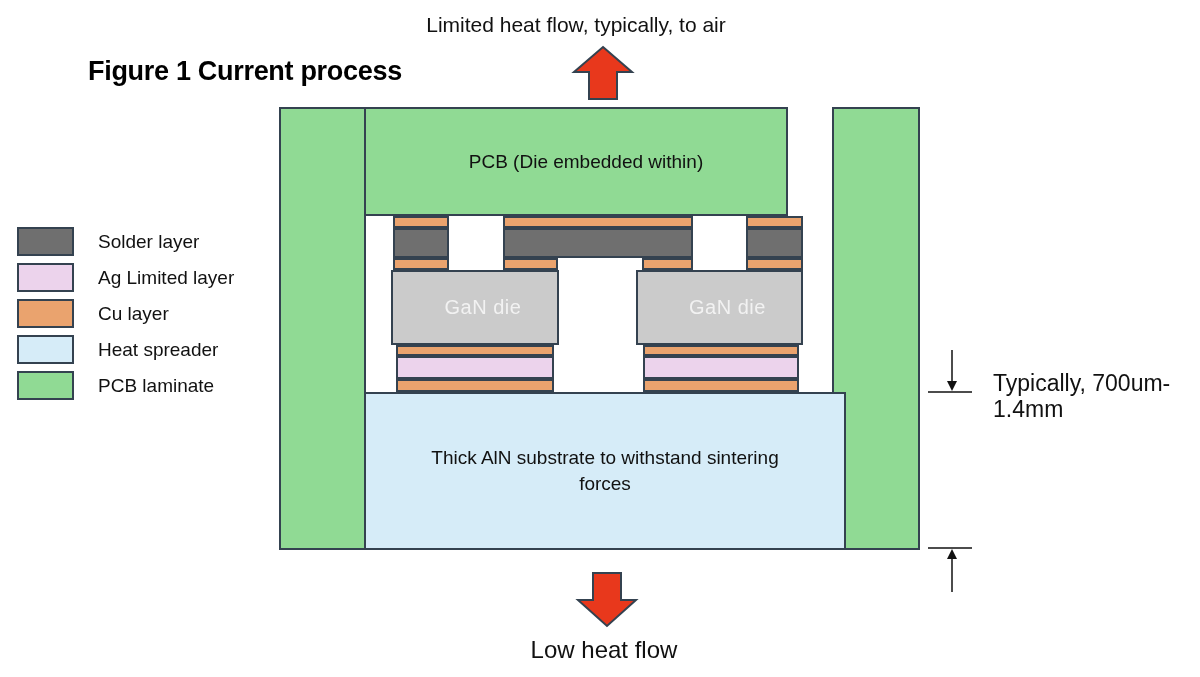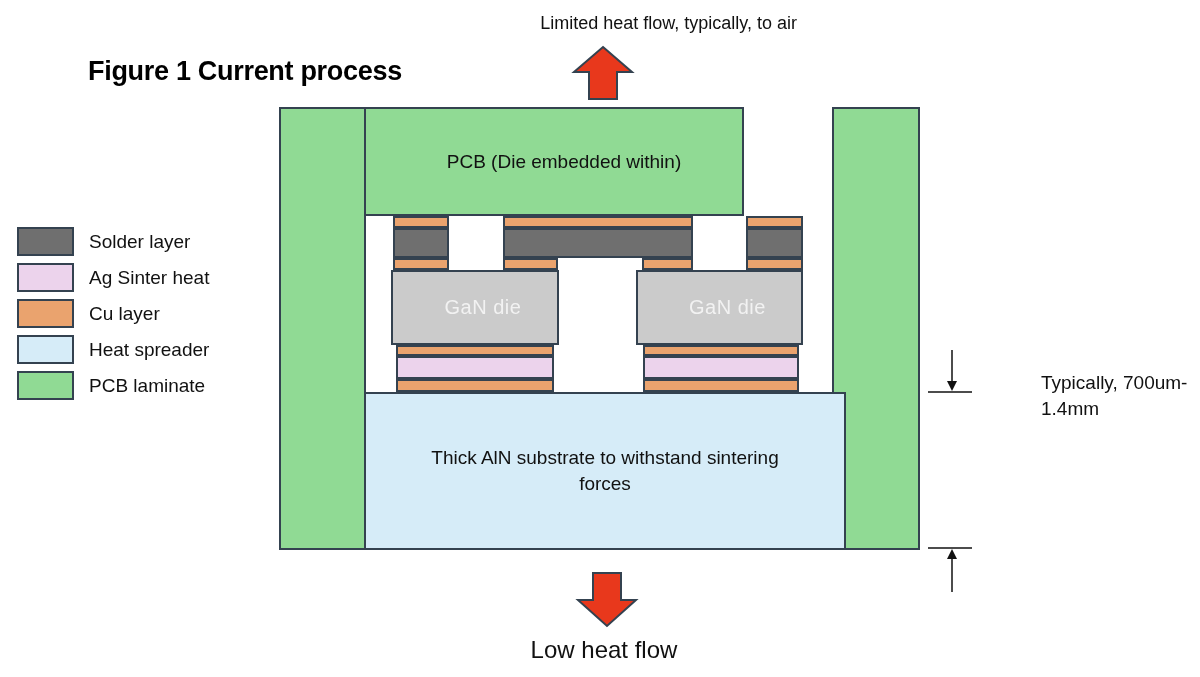--- a/index.html
+++ b/index.html
@@ -4,36 +4,36 @@
 <style>
   html,body{margin:0;padding:0;background:#ffffff;}
   .canvas{
     position:relative;width:1200px;height:677px;background:#ffffff;overflow:hidden;
     font-family:"Liberation Sans", sans-serif;color:var(--text,#111);
   }
   .title{
     position:absolute;left:72px;top:56px;font-size:27px;font-weight:700;color:#000;
     letter-spacing:-0.3px;white-space:nowrap;margin-left:16px;
   }
-  .toplabel{position:absolute;left:397px;top:13px;width:400px;text-align:right;font-size:18px;white-space:nowrap;}
+  .toplabel{position:absolute;left:376px;top:13px;width:400px;text-align:center;font-size:21px;white-space:nowrap;}
   .bottomlabel{position:absolute;left:404px;top:636px;width:400px;text-align:center;font-size:24px;white-space:nowrap;}
   .rect{position:absolute;box-sizing:border-box;border:2px solid var(--border,#344250);}
   .center-text{display:flex;align-items:center;justify-content:center;text-align:center;font-size:19px;}
   .die{font-size:20px;color:var(--die_text,#f2f2f2);letter-spacing:0.5px;padding-left:16px;}
   .substrate span{max-width:400px;display:inline-block;line-height:26px;}
   .legend{position:absolute;left:17px;top:227px;}
-  .legend-row{display:flex;align-items:center;gap:15px;height:29px;margin-bottom:7px;}
+  .legend-row{display:flex;align-items:center;gap:24px;height:29px;margin-bottom:7px;}
   .swatch{width:57px;height:29px;box-sizing:border-box;border:2px solid var(--border,#344250);flex:0 0 auto;}
   .legend-label{font-size:19px;white-space:nowrap;}
   .arrow{position:absolute;overflow:visible;}
   .arrow polygon{fill:var(--arrow_red,#e8381c);stroke:var(--border,#344250);stroke-width:2;}
   .marker{position:absolute;overflow:visible;}
   .marker line{stroke:#111;stroke-width:1.5;}
   .marker polygon{fill:#111;stroke:none;}
-  .sidetext{position:absolute;left:993px;font-size:19px;margin-left:48px;}
+  .sidetext{position:absolute;left:993px;font-size:23px;}
   .sidetext div{white-space:nowrap;}
 </style>
 </head>
 <body>
 
 <div class="canvas">
 
   <div class="title">Figure 1 Current process</div>
 
   <div class="toplabel">Limited heat flow, typically, to air</div>
@@ -41,39 +41,39 @@
     <polygon points="31,2 60,27 45,27 45,54 17,54 17,27 2,27"></polygon>
   </svg>
 
   <div class="legend">
     <div class="legend-row">
       <div class="swatch" style="background: rgb(111, 111, 111);"></div>
       <div class="legend-label">Solder layer</div>
     </div>
     <div class="legend-row">
       <div class="swatch" style="background: rgb(236, 211, 236);"></div>
-      <div class="legend-label">Ag Sinter heat</div>
+      <div class="legend-label">Ag Limited layer</div>
     </div>
     <div class="legend-row">
       <div class="swatch" style="background: rgb(234, 163, 110);"></div>
       <div class="legend-label">Cu layer</div>
     </div>
     <div class="legend-row">
       <div class="swatch" style="background: rgb(214, 236, 248);"></div>
       <div class="legend-label">Heat spreader</div>
     </div>
     <div class="legend-row">
       <div class="swatch" style="background: rgb(144, 218, 148);"></div>
       <div class="legend-label">PCB laminate</div>
     </div>
   </div>
 
   <div class="rect" style="left: 279px; top: 107px; width: 87px; height: 443px; background: rgb(144, 218, 148);"></div>
   <div class="rect" style="left: 832px; top: 107px; width: 88px; height: 443px; background: rgb(144, 218, 148);"></div>
-  <div class="rect center-text" style="left: 364px; top: 107px; width: 380px; height: 109px; background: rgb(144, 218, 148); padding-left: 20px;">
+  <div class="rect center-text" style="left: 364px; top: 107px; width: 424px; height: 109px; background: rgb(144, 218, 148); padding-left: 20px;">
     <span>PCB (Die embedded within)</span>
   </div>
 
   <div class="rect" style="left: 393px; top: 216px; width: 56px; height: 12px; background: rgb(234, 163, 110);"></div>
   <div class="rect" style="left: 503px; top: 216px; width: 190px; height: 12px; background: rgb(234, 163, 110);"></div>
   <div class="rect" style="left: 746px; top: 216px; width: 57px; height: 12px; background: rgb(234, 163, 110);"></div>
 
   <div class="rect" style="left: 393px; top: 228px; width: 56px; height: 30px; background: rgb(111, 111, 111);"></div>
   <div class="rect" style="left: 503px; top: 228px; width: 190px; height: 30px; background: rgb(111, 111, 111);"></div>
   <div class="rect" style="left: 746px; top: 228px; width: 57px; height: 30px; background: rgb(111, 111, 111);"></div>

